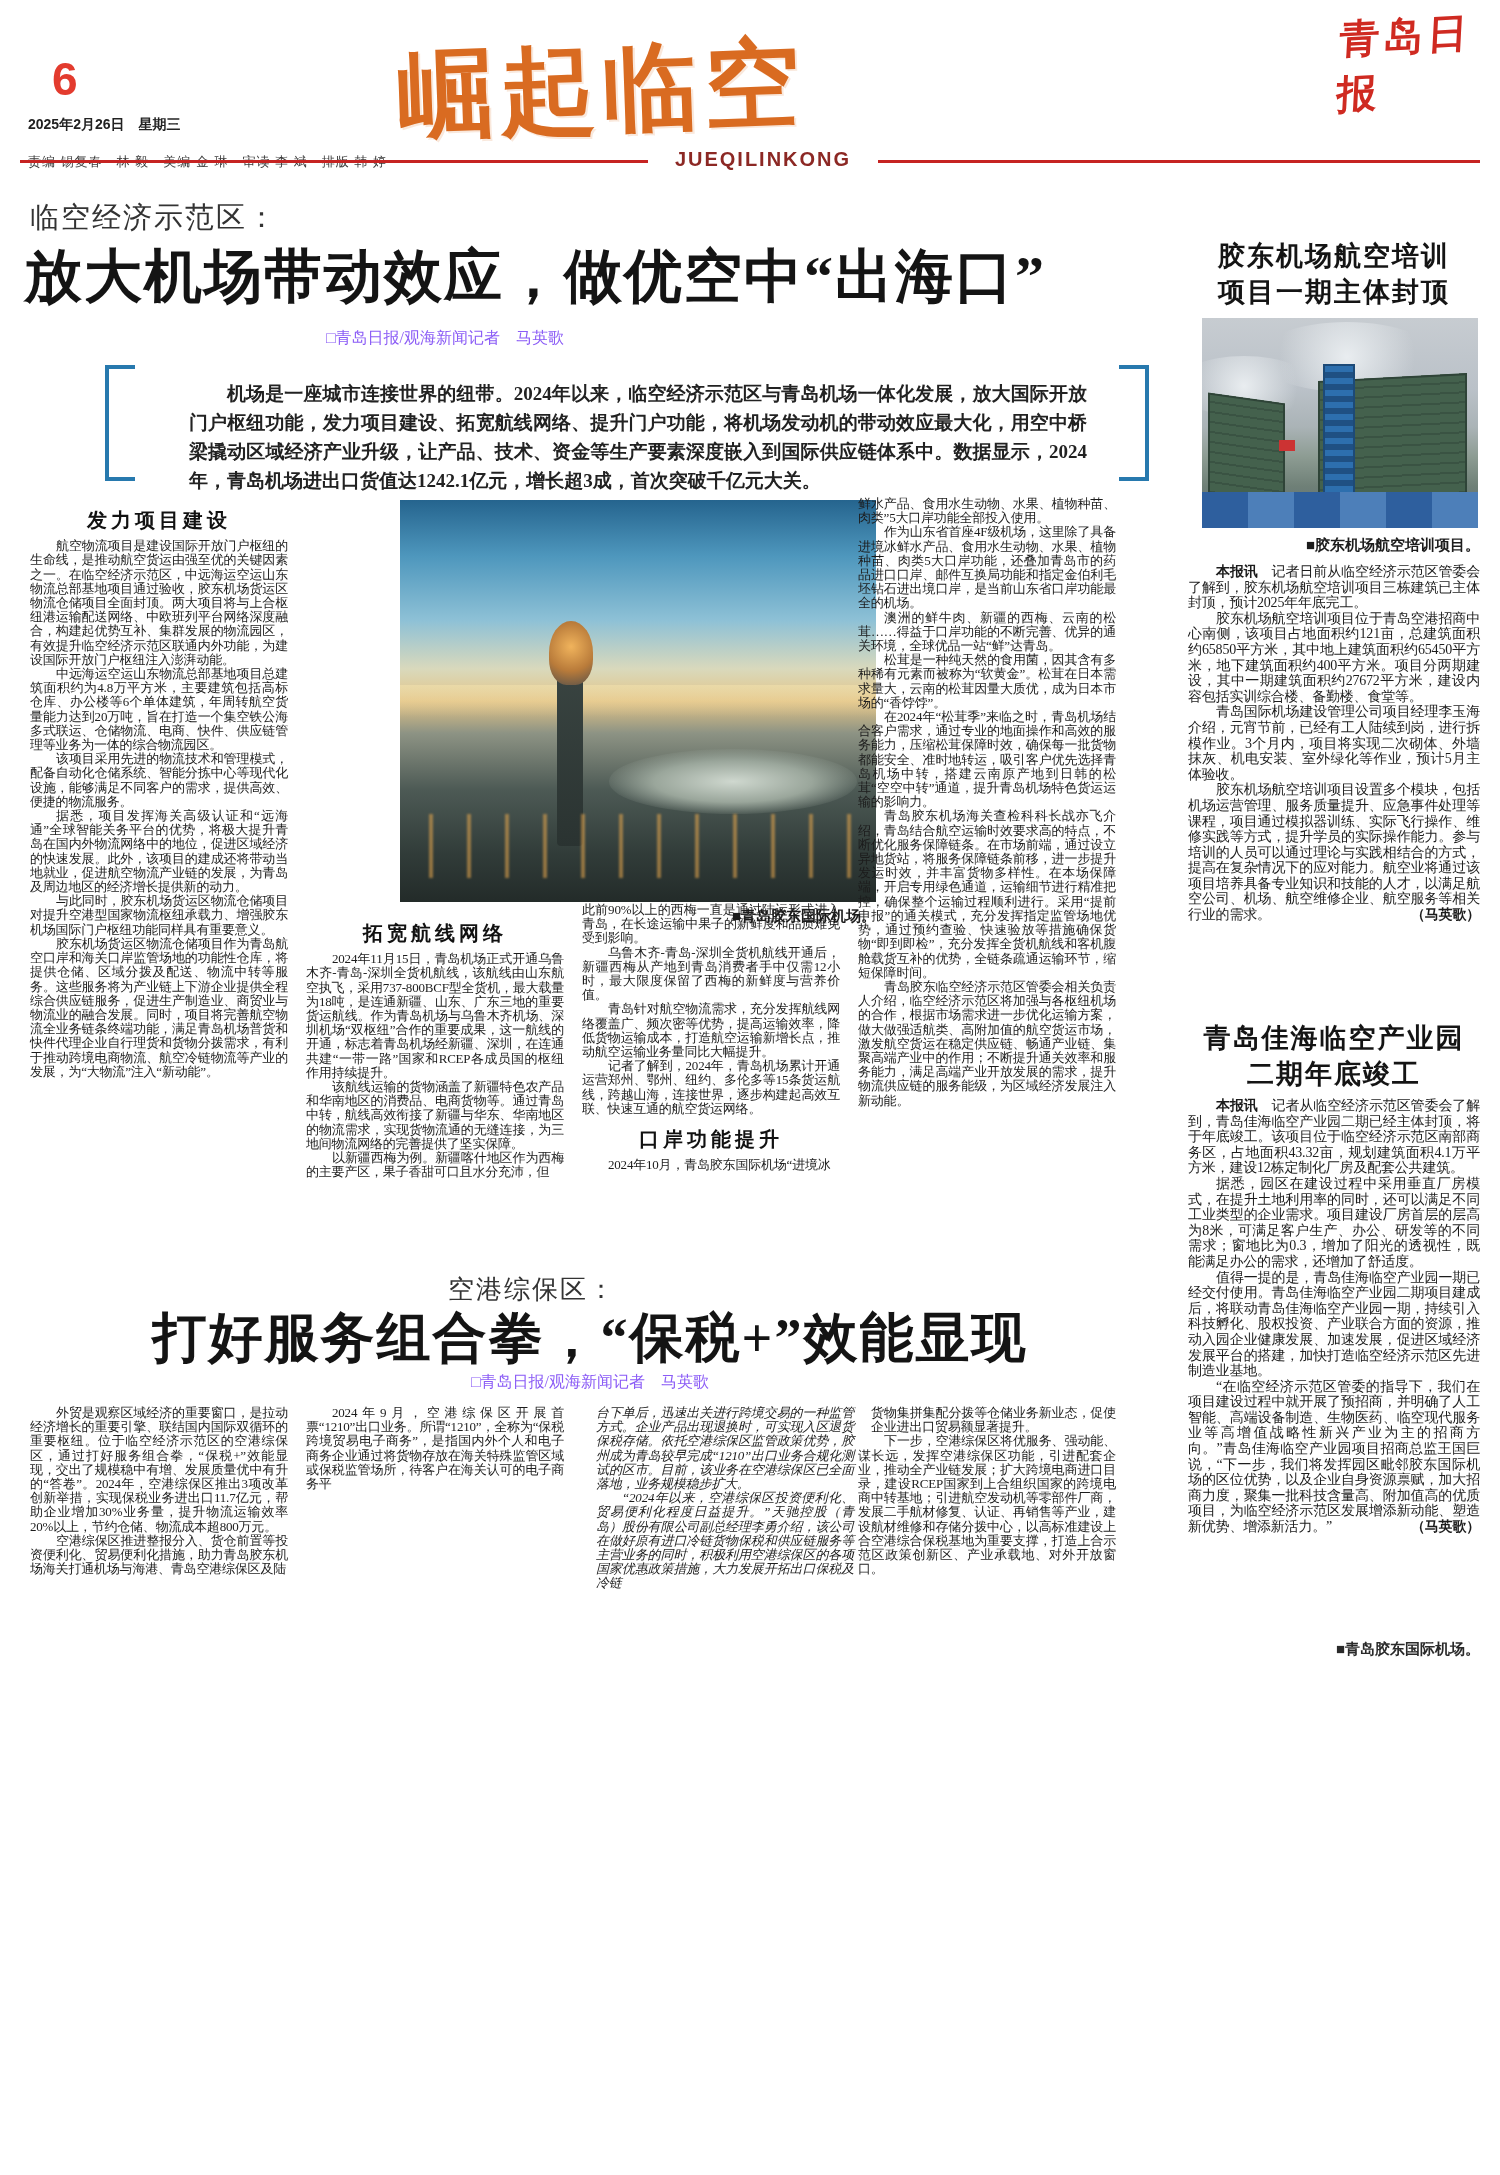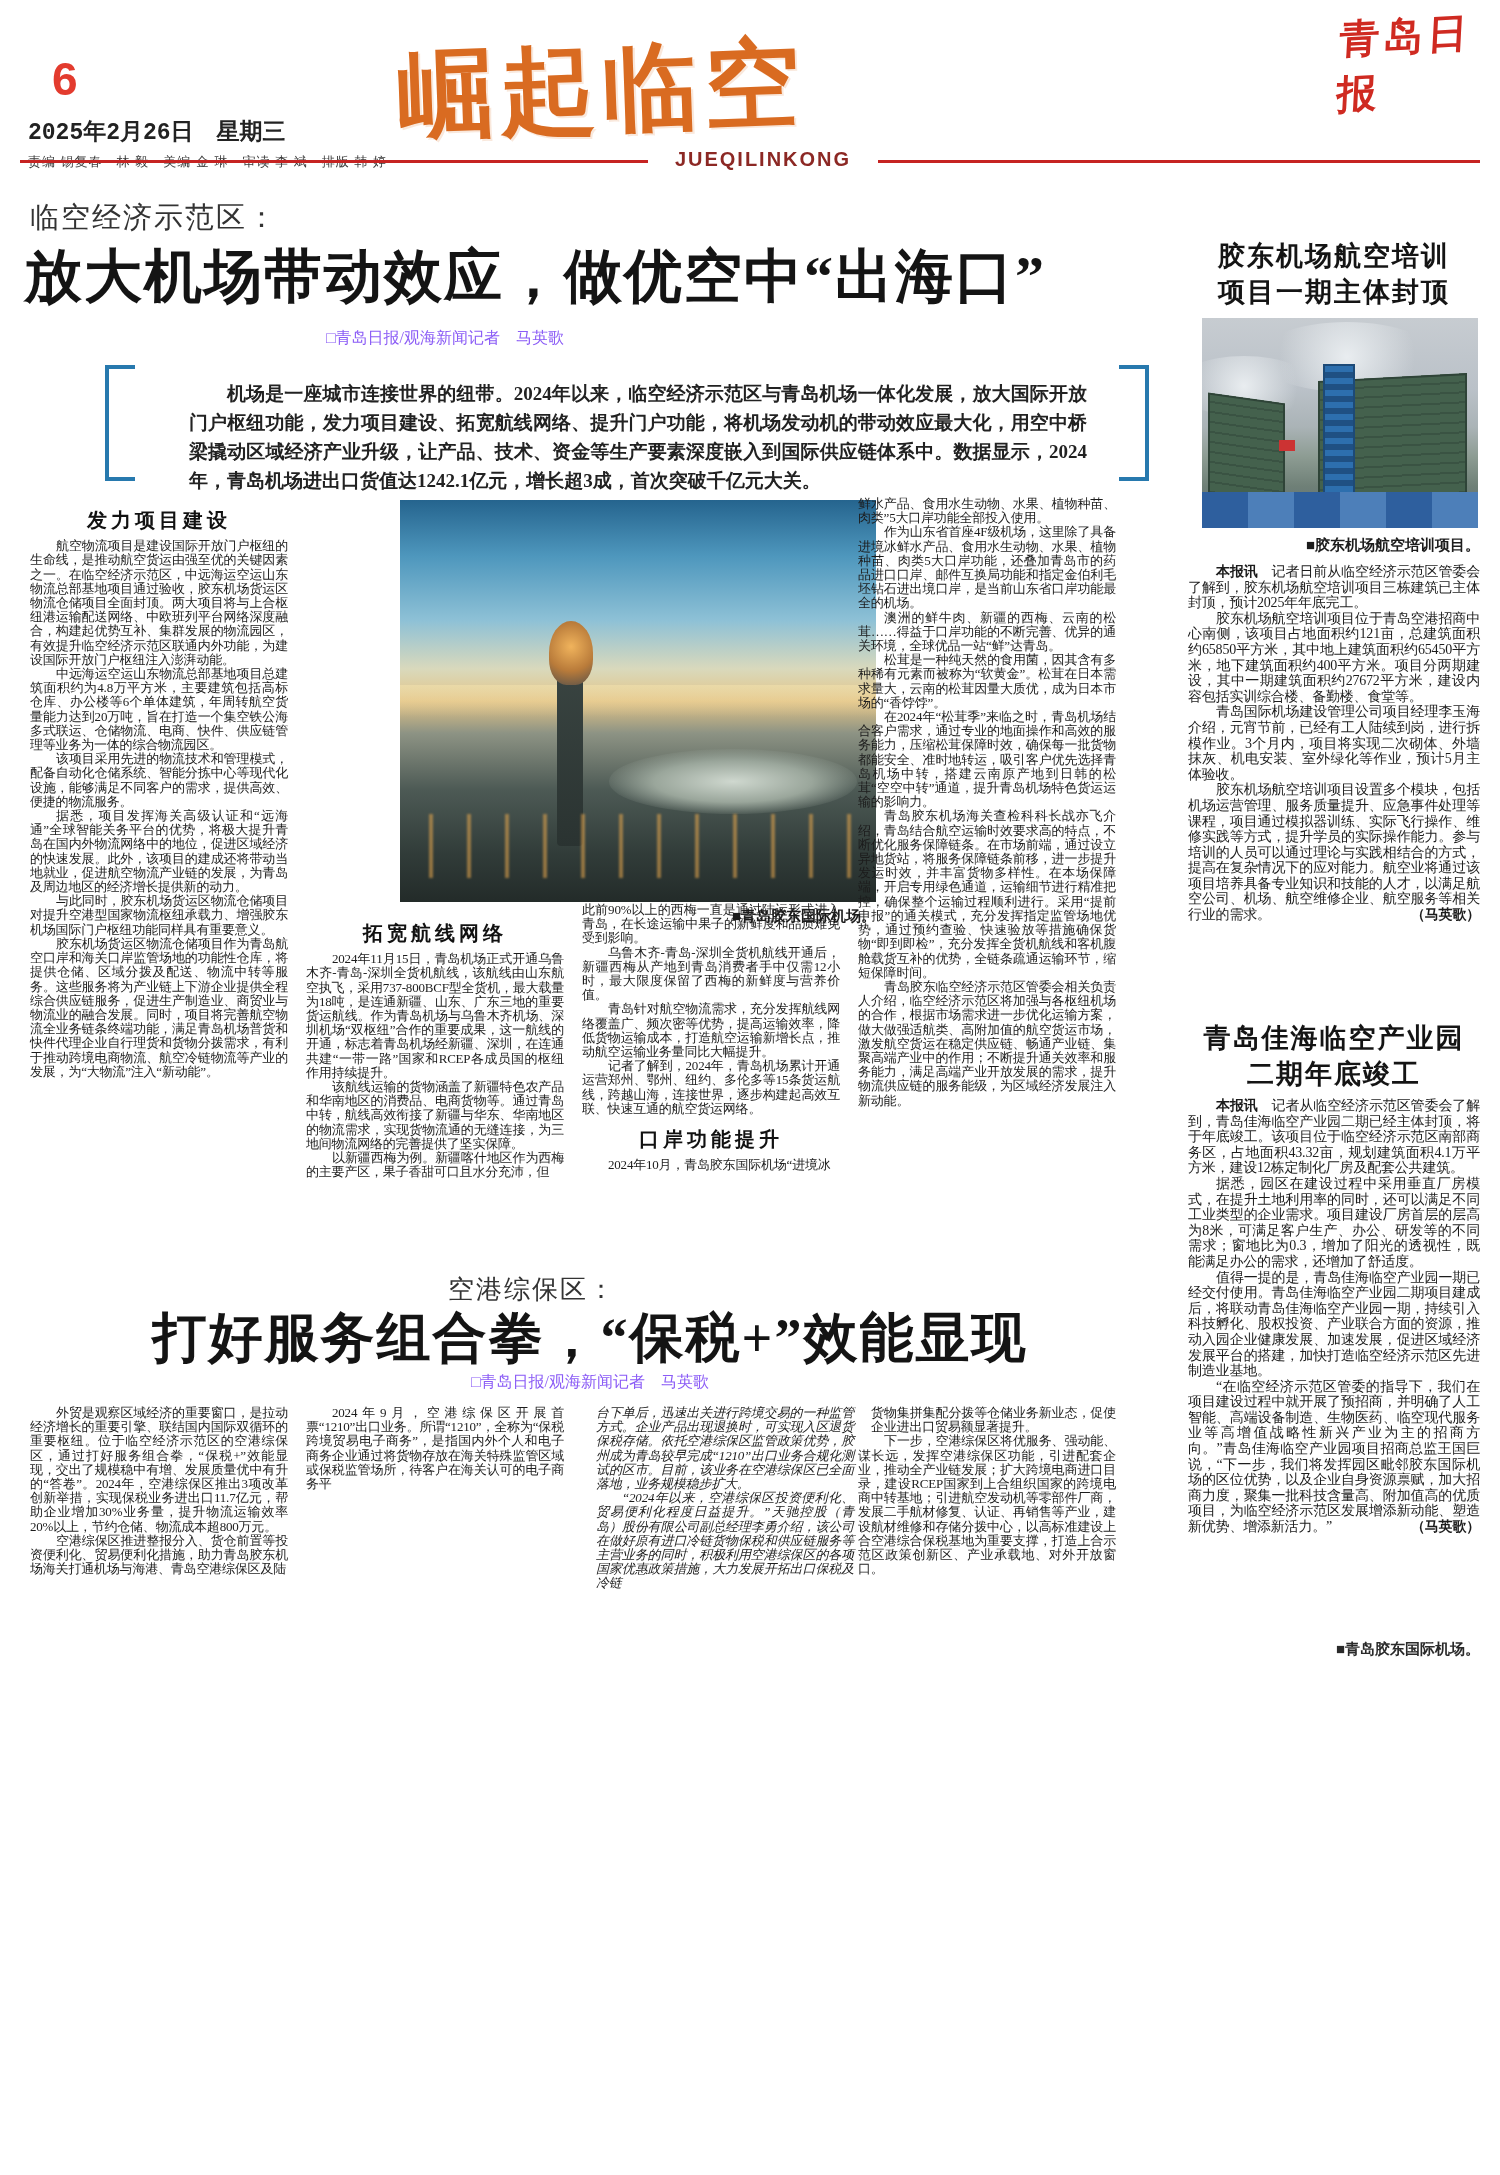--- a/index.html
+++ b/index.html
@@ -1,21 +1,21 @@
 <!DOCTYPE html>
 <html><head>
 <meta charset="utf-8">
 <style>
   html,body{margin:0;padding:0;background:#e8e8e8;}
   #page{position:relative;width:1500px;height:2175px;background:#ffffff;margin:0 auto;overflow:hidden;
         font-family:"Liberation Serif","DejaVu Serif",serif;color:#1c1c1c;}
   .abs{position:absolute;}
   
   .page-num{font-family:"Liberation Sans",sans-serif;font-weight:bold;font-size:46px;color:#e33b2e;}
-  .date-line{font-family:Liberation Mono, monospace;font-weight:bold;font-size:23px;color:#222;}
+  .date-line{font-family:Liberation Sans, sans-serif;font-weight:bold;font-size:14px;color:#222;}
   .editors{font-family:"Liberation Sans",sans-serif;font-size:13px;color:#3a3a3a;letter-spacing:1px;}
   .masthead{font-weight:900;font-size:96px;color:#d96b21;letter-spacing:6px;transform:rotate(-2deg);
             font-family:"Liberation Serif",serif;text-shadow:2px 2px 0 #e08a4e33;}
   .red-rule{border-top:3px solid #c62322;}
   .jue{font-family:"Liberation Sans",sans-serif;font-weight:bold;font-size:20px;color:#8c2824;
        letter-spacing:2px;background:#fff;text-align:center;padding:0 10px;}
   .qd-logo{font-weight:900;font-size:40px;color:#cf2a21;letter-spacing:4px;transform:rotate(-3deg) skewX(-6deg);}
   
   .sec-label{font-family:"Liberation Sans",sans-serif;font-size:29px;color:#333;letter-spacing:2px;}
   .headline1{font-weight:900;font-size:58px;line-height:66px;color:#141414;letter-spacing:2px;white-space:nowrap;}

